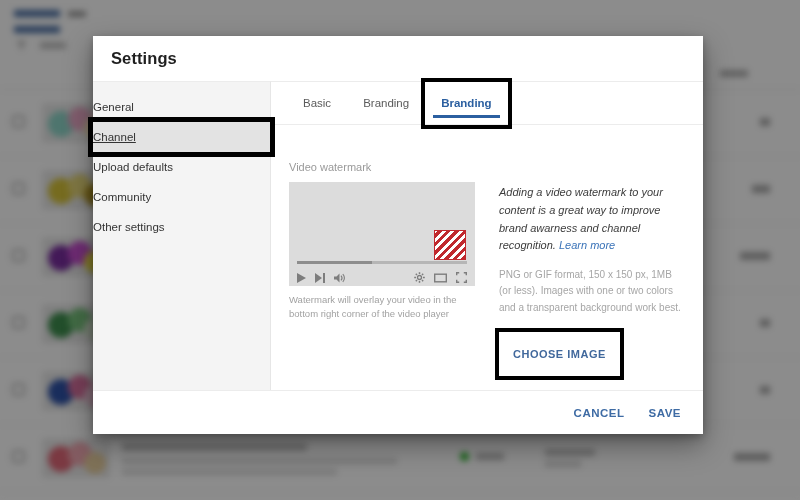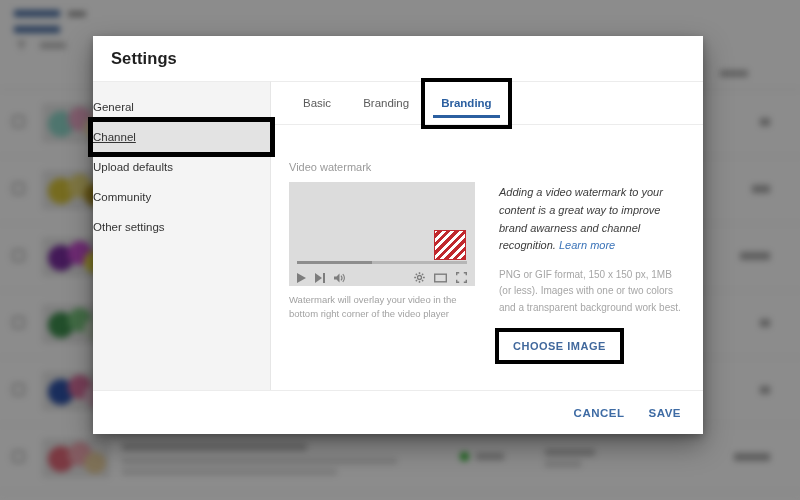--- a/index.html
+++ b/index.html
@@ -140,21 +140,21 @@
   .player-cap { font-size: 9.5px; color: #a2a2a2; line-height: 1.45; margin-top: 7px; }
 
   
   .desc-col { flex: 1 1 auto; padding-top: 2px; }
   .desc-main { font-size: 11px; color: #3c3c3c; line-height: 1.62; font-style: italic; }
   .lnk { color: #3a73b8; cursor: pointer; }
   .desc-sub { font-size: 10px; color: #a6a6a6; line-height: 1.62; margin-top: 12px; }
   .choose-wrap { margin-top: 16px; display: inline-block; }
   .choose-btn {
     display: inline-flex; align-items: center; justify-content: center;
-    padding: 8px 14px;
+    padding: 16px 14px;
     font-size: 11px; font-weight: bold; letter-spacing: 0.5px;
     color: #41689c; background: #fff; cursor: pointer;
     outline: 4px solid #000;
   }
 
   
   .footer {
     height: 44px; flex: 0 0 44px;
     border-top: 1px solid #ececec;
     display: flex; align-items: center; justify-content: flex-end;

